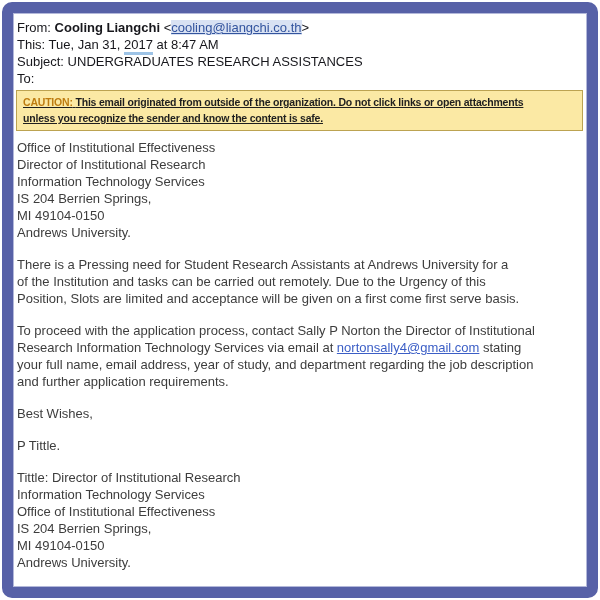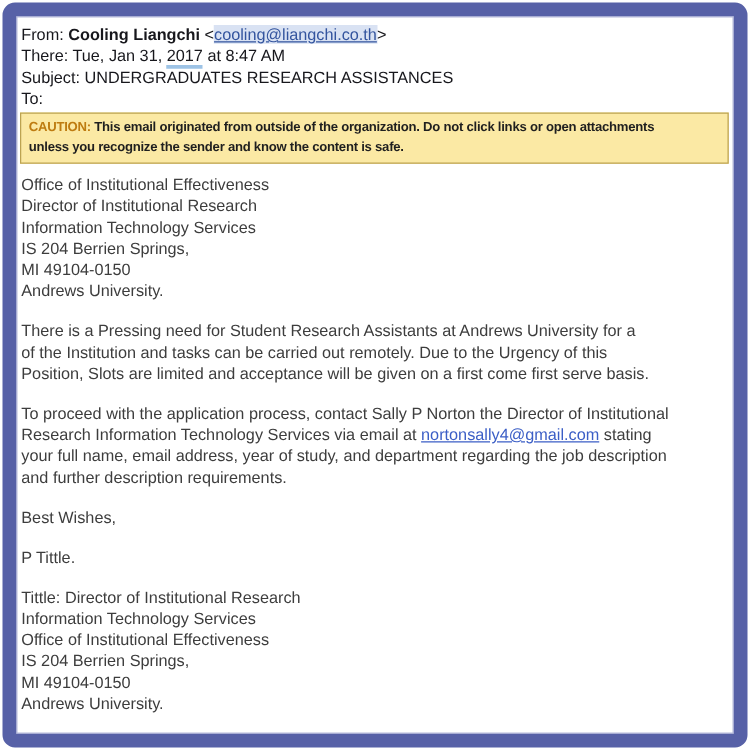--- a/index.html
+++ b/index.html
@@ -51,20 +51,21 @@
     width: 567px;
     box-sizing: border-box;
     border: 1px solid var(--caution-border, #BCA351);
     background: var(--caution-bg, #FBE9A4);
     padding: 3px 6px 4px 6px;
     font-size: 10.5px;
     letter-spacing: -0.2px;
     line-height: 16px;
     font-weight: bold;
     color: #1f1f1f;
+    text-decoration: underline;
   }
   .caution .cline { white-space: nowrap; }
   .clabel { color: var(--caution-label, #BE7C11); }
   
   .bodytext {
     margin-top: 8px;
     font-size: 13px;
     line-height: 17px;
     color: #3d3d3d;
   }
@@ -77,21 +78,21 @@
   }
 </style>
 </head>
 <body>
 
 <div class="frame">
   <div class="email">
 
     <div class="hdr">
       <div class="hline"><span>From:</span> <span class="sender-name">Cooling Liangchi</span> <span>&lt;</span><a class="hlink">cooling@liangchi.co.th</a><span>&gt;</span></div>
-      <div class="hline"><span>There:</span> <span>Tue, Jan 31,</span> <span class="year">2017</span> <span>at 8:47 AM</span></div>
+      <div class="hline"><span>This:</span> <span>Tue, Jan 31,</span> <span class="year">2017</span> <span>at 8:47 AM</span></div>
       <div class="hline"><span>Subject:</span> <span>UNDERGRADUATES RESEARCH ASSISTANCES</span></div>
       <div class="hline"><span>To:</span></div>
     </div>
 
     <div class="caution">
       <div class="cline"><span class="clabel">CAUTION:</span> <span>This email originated from outside of the organization. Do not click links or open attachments</span></div>
       <div class="cline"><span>unless you recognize the sender and know the content is safe.</span></div>
     </div>
 
     <div class="bodytext">
@@ -108,21 +109,21 @@
       <div class="block">
         <div class="line">There is a Pressing need for Student Research Assistants at Andrews University for a</div>
         <div class="line">of the Institution and tasks can be carried out remotely. Due to the Urgency of this</div>
         <div class="line">Position, Slots are limited and acceptance will be given on a first come first serve basis.</div>
       </div>
 
       <div class="block">
         <div class="line">To proceed with the application process, contact Sally P Norton the Director of Institutional</div>
         <div class="line"><span>Research Information Technology Services via email at </span><a class="blink">nortonsally4@gmail.com</a><span> stating</span></div>
         <div class="line">your full name, email address, year of study, and department regarding the job description</div>
-        <div class="line">and further description requirements.</div>
+        <div class="line">and further application requirements.</div>
       </div>
 
       <div class="block">
         <div class="line">Best Wishes,</div>
       </div>
 
       <div class="block">
         <div class="line">P Tittle.</div>
       </div>
 

